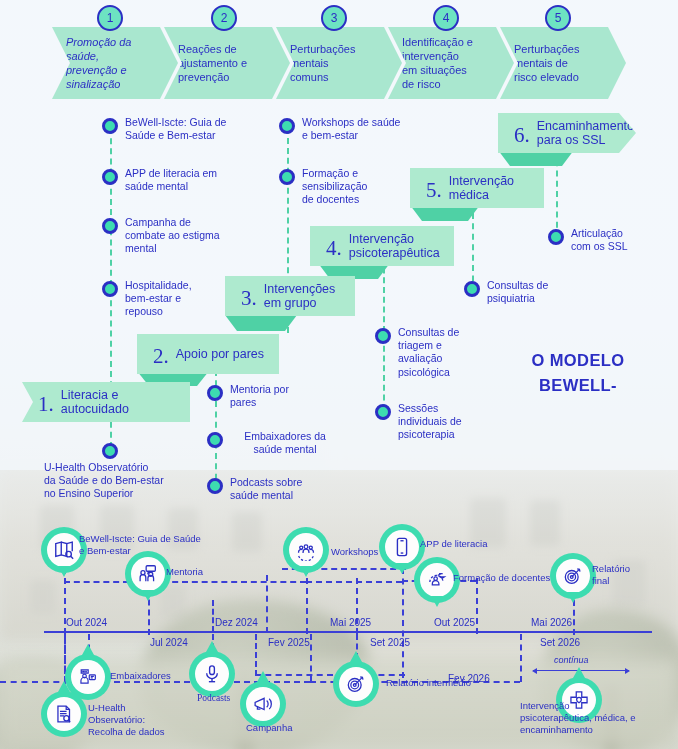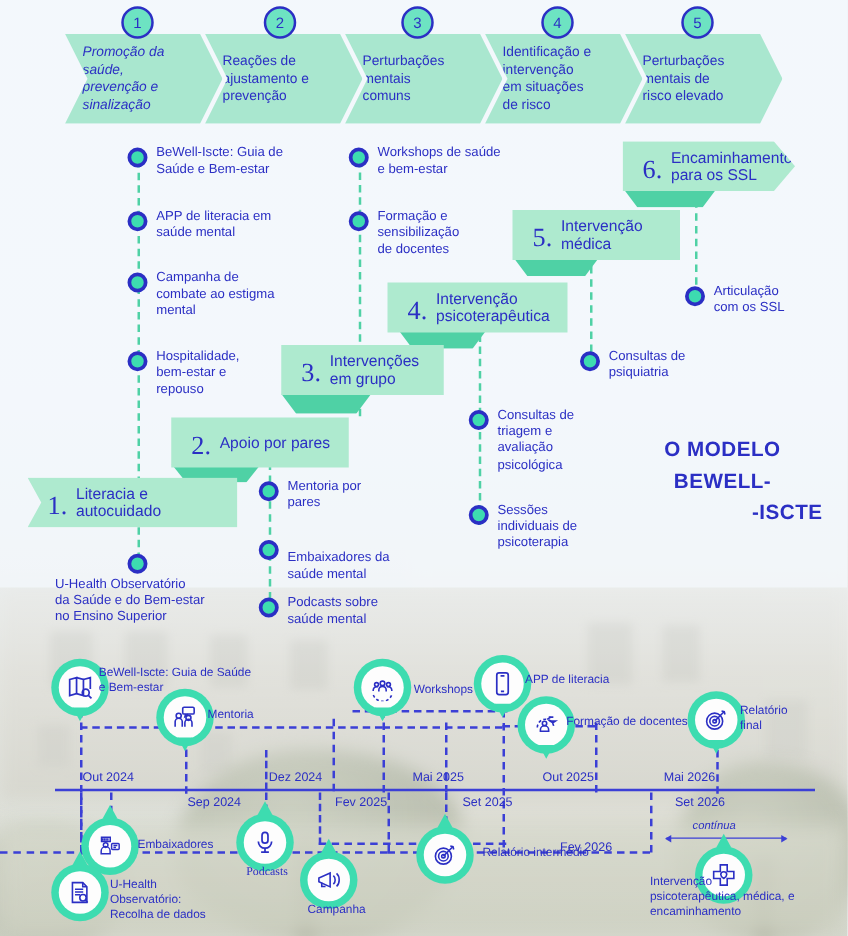--- a/index.html
+++ b/index.html
@@ -246,21 +246,21 @@
 no Ensino Superior</div>
   </div>
 
   <div class="node">
     <div class="dot" style="left:207px;top:385px;"></div>
     <div class="ntxt" style="left: 230px; top: 383px; width: 110px; white-space: pre-line;">Mentoria por
 pares</div>
   </div>
   <div class="node">
     <div class="dot" style="left:207px;top:432px;"></div>
-    <div class="ntxt" style="left: 230px; top: 440px; width: 110px; white-space: pre-line;">Embaixadores da
+    <div class="ntxt" style="left: 230px; top: 430px; width: 110px; white-space: pre-line; text-align: center;">Embaixadores da
 saúde mental</div>
   </div>
   <div class="node">
     <div class="dot" style="left:207px;top:478px;"></div>
     <div class="ntxt" style="left: 230px; top: 476px; width: 110px; white-space: pre-line;">Podcasts sobre
 saúde mental</div>
   </div>
 
   <div class="node">
     <div class="dot" style="left:279px;top:118px;"></div>
@@ -296,21 +296,20 @@
 
   <div class="node">
     <div class="dot" style="left:548px;top:229px;"></div>
     <div class="ntxt" style="left: 571px; top: 227px; width: 100px; white-space: pre-line;">Articulação
 com os SSL</div>
   </div>
 
   <div class="bigtitle" style="left:498px;top:348px;width:160px;">
     <div>O MODELO</div>
     <div>BEWELL-</div>
-    <div style="text-align:right;">-ISCTE</div>
   </div>
 
   <div>
 
     <div class="tl-axis" style="left:44px;top:631px;width:608px;"></div>
 
     <div class="tl-dash-h" style="left:64px;top:581px;width:242px;"></div>
     <div class="tl-dash-h" style="left:306px;top:581px;width:96px;"></div>
     <div class="tl-dash-h" style="left:282px;top:568px;width:124px;"></div>
     <div class="tl-dash-h" style="left:402px;top:580px;width:74px;"></div>
@@ -336,21 +335,21 @@
     <div class="tl-dash-v" style="left:573px;top:600px;height:35px;"></div>
     <div class="tl-dash-v" style="left:356px;top:634px;height:44px;"></div>
     <div class="tl-dash-v" style="left:64px;top:634px;height:48px;"></div>
 
     <div class="tl-lbl" style="left:66px;top:617px;">Out 2024</div>
     <div class="tl-lbl" style="left:215px;top:617px;">Dez 2024</div>
     <div class="tl-lbl" style="left:330px;top:617px;">Mai 2025</div>
     <div class="tl-lbl" style="left:434px;top:617px;">Out 2025</div>
     <div class="tl-lbl" style="left:531px;top:617px;">Mai 2026</div>
 
-    <div class="tl-lbl" style="left:150px;top:637px;">Sep 2024</div>
+    <div class="tl-lbl" style="left:150px;top:637px;">Jul 2024</div>
     <div class="tl-lbl" style="left:268px;top:637px;">Fev 2025</div>
     <div class="tl-lbl" style="left:370px;top:637px;">Set 2025</div>
     <div class="tl-lbl" style="left:448px;top:673px;">Fev 2026</div>
     <div class="tl-lbl" style="left:540px;top:637px;">Set 2026</div>
 
     <div class="cont-lbl" style="left:554px;top:655px;">contínua</div>
     <div class="cont-arrow" style="left:533px;top:670px;width:96px;"></div>
 
     <div class="pin" style="left:41px;top:527px;width:46px;height:57px;">
       <div class="pin-c">

